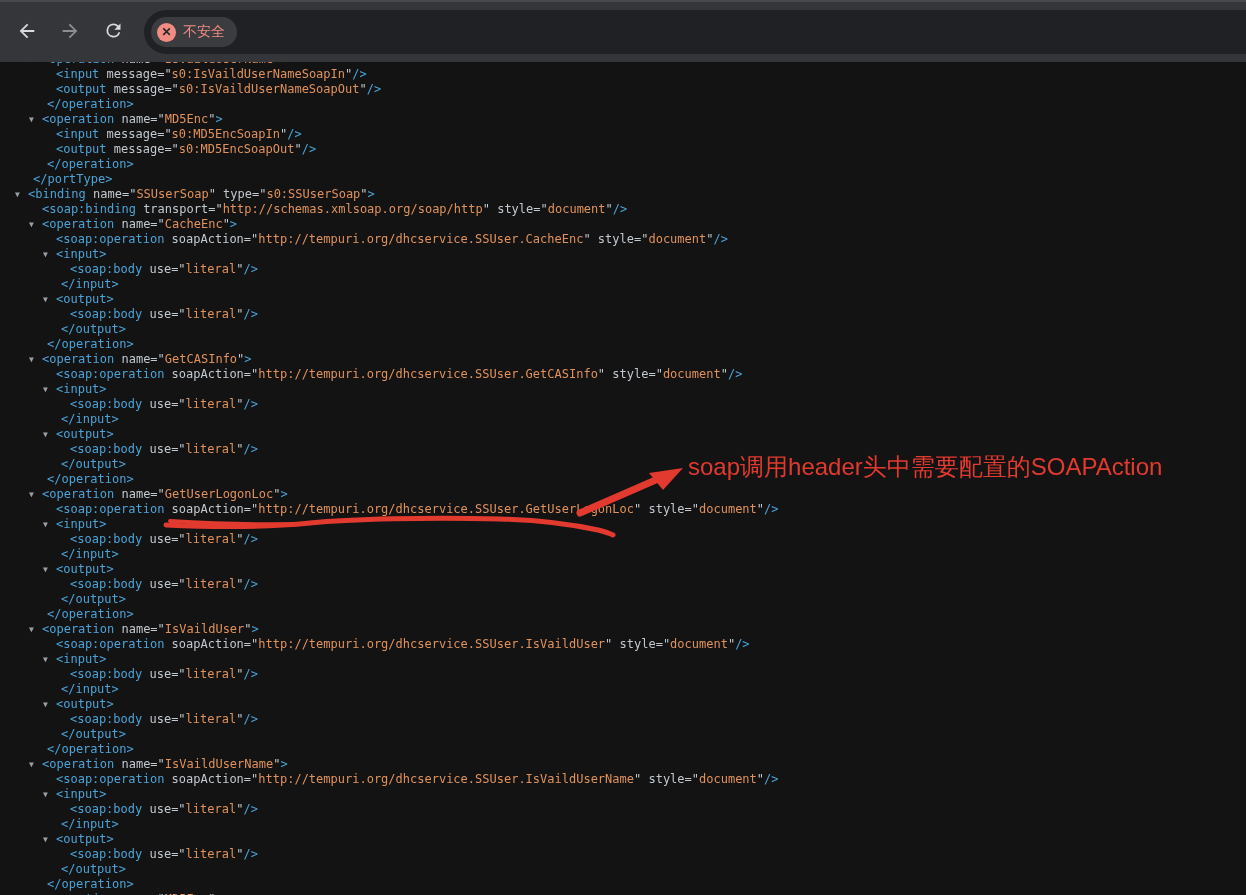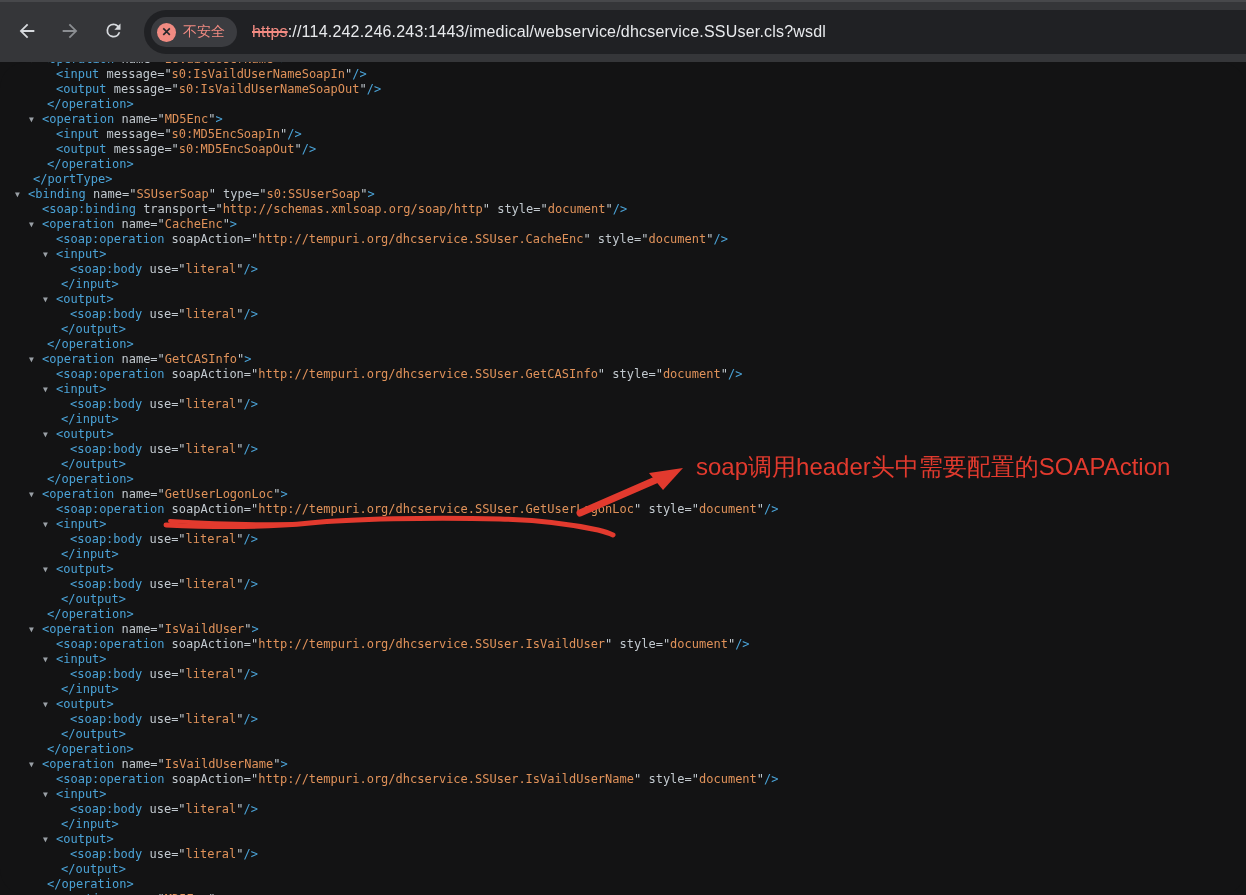--- a/index.html
+++ b/index.html
@@ -47,21 +47,21 @@
   .line  { height:15px; }
   .tri   { display:inline-block; width:13px; color:#9aa0a6; font-size:8px;
            vertical-align:1px; cursor:pointer; }
   .t { color:var(--tag);  }
   .a { color:var(--attr); }
   .v { color:var(--val);  }
 
   
   .annotation-text {
     position:absolute; left:688px; top:451px;
-    color:var(--red); font-size:24px; font-weight:500; white-space:nowrap; z-index:5;margin-left:8px;
+    color:var(--red); font-size:24px; font-weight:500; white-space:nowrap; z-index:5;
   }
   .ann-svg { position:absolute; top:0; left:0; pointer-events:none; z-index:5; }
 </style>
 </head>
 <body>
 
 <div class="toolbar">
   <button class="nav-btn back">
     <span>
       <svg width="22" height="22" viewBox="0 0 24 24">
@@ -82,21 +82,20 @@
           <path fill="#d7dade" d="M17.65 6.35A7.96 7.96 0 0 0 12 4a8 8 0 1 0 7.73 10h-2.08A6 6 0 1 1 12 6c1.66 0 3.14.69 4.22 1.78L13 11h7V4l-2.35 2.35z"></path>
         </svg>
     </span>
   </button>
 
   <div class="addr-pill">
     <div class="sec-chip">
       <span class="sec-circle">✕</span>
       <span class="sec-label">不安全</span>
     </div>
-    <div class="url"><span class="scheme">https</span><span>://114.242.246.243:1443/imedical/webservice/dhcservice.SSUser.cls?wsdl</span></div>
   </div>
 </div>
 
 <div class="content">
   <div class="lines"><div class="line" style="padding-left: 29px;"><span class="tri">▼</span><span class="t">&lt;operation</span><span class="a"> name="</span><span class="v">IsVaildUserName</span><span class="a">"</span><span class="t">&gt;</span></div><div class="line" style="padding-left: 56px;"><span class="t">&lt;input</span><span class="a"> message="</span><span class="v">s0:IsVaildUserNameSoapIn</span><span class="a">"</span><span class="t">/&gt;</span></div><div class="line" style="padding-left: 56px;"><span class="t">&lt;output</span><span class="a"> message="</span><span class="v">s0:IsVaildUserNameSoapOut</span><span class="a">"</span><span class="t">/&gt;</span></div><div class="line" style="padding-left: 47px;"><span class="t">&lt;/operation&gt;</span></div><div class="line" style="padding-left: 29px;"><span class="tri">▼</span><span class="t">&lt;operation</span><span class="a"> name="</span><span class="v">MD5Enc</span><span class="a">"</span><span class="t">&gt;</span></div><div class="line" style="padding-left: 56px;"><span class="t">&lt;input</span><span class="a"> message="</span><span class="v">s0:MD5EncSoapIn</span><span class="a">"</span><span class="t">/&gt;</span></div><div class="line" style="padding-left: 56px;"><span class="t">&lt;output</span><span class="a"> message="</span><span class="v">s0:MD5EncSoapOut</span><span class="a">"</span><span class="t">/&gt;</span></div><div class="line" style="padding-left: 47px;"><span class="t">&lt;/operation&gt;</span></div><div class="line" style="padding-left: 33px;"><span class="t">&lt;/portType&gt;</span></div><div class="line" style="padding-left: 15px;"><span class="tri">▼</span><span class="t">&lt;binding</span><span class="a"> name="</span><span class="v">SSUserSoap</span><span class="a">" type="</span><span class="v">s0:SSUserSoap</span><span class="a">"</span><span class="t">&gt;</span></div><div class="line" style="padding-left: 42px;"><span class="t">&lt;soap:binding</span><span class="a"> transport="</span><span class="v">http://schemas.xmlsoap.org/soap/http</span><span class="a">" style="</span><span class="v">document</span><span class="a">"</span><span class="t">/&gt;</span></div><div class="line" style="padding-left: 29px;"><span class="tri">▼</span><span class="t">&lt;operation</span><span class="a"> name="</span><span class="v">CacheEnc</span><span class="a">"</span><span class="t">&gt;</span></div><div class="line" style="padding-left: 56px;"><span class="t">&lt;soap:operation</span><span class="a"> soapAction="</span><span class="v">http://tempuri.org/dhcservice.SSUser.CacheEnc</span><span class="a">" style="</span><span class="v">document</span><span class="a">"</span><span class="t">/&gt;</span></div><div class="line" style="padding-left: 43px;"><span class="tri">▼</span><span class="t">&lt;input&gt;</span></div><div class="line" style="padding-left: 70px;"><span class="t">&lt;soap:body</span><span class="a"> use="</span><span class="v">literal</span><span class="a">"</span><span class="t">/&gt;</span></div><div class="line" style="padding-left: 61px;"><span class="t">&lt;/input&gt;</span></div><div class="line" style="padding-left: 43px;"><span class="tri">▼</span><span class="t">&lt;output&gt;</span></div><div class="line" style="padding-left: 70px;"><span class="t">&lt;soap:body</span><span class="a"> use="</span><span class="v">literal</span><span class="a">"</span><span class="t">/&gt;</span></div><div class="line" style="padding-left: 61px;"><span class="t">&lt;/output&gt;</span></div><div class="line" style="padding-left: 47px;"><span class="t">&lt;/operation&gt;</span></div><div class="line" style="padding-left: 29px;"><span class="tri">▼</span><span class="t">&lt;operation</span><span class="a"> name="</span><span class="v">GetCASInfo</span><span class="a">"</span><span class="t">&gt;</span></div><div class="line" style="padding-left: 56px;"><span class="t">&lt;soap:operation</span><span class="a"> soapAction="</span><span class="v">http://tempuri.org/dhcservice.SSUser.GetCASInfo</span><span class="a">" style="</span><span class="v">document</span><span class="a">"</span><span class="t">/&gt;</span></div><div class="line" style="padding-left: 43px;"><span class="tri">▼</span><span class="t">&lt;input&gt;</span></div><div class="line" style="padding-left: 70px;"><span class="t">&lt;soap:body</span><span class="a"> use="</span><span class="v">literal</span><span class="a">"</span><span class="t">/&gt;</span></div><div class="line" style="padding-left: 61px;"><span class="t">&lt;/input&gt;</span></div><div class="line" style="padding-left: 43px;"><span class="tri">▼</span><span class="t">&lt;output&gt;</span></div><div class="line" style="padding-left: 70px;"><span class="t">&lt;soap:body</span><span class="a"> use="</span><span class="v">literal</span><span class="a">"</span><span class="t">/&gt;</span></div><div class="line" style="padding-left: 61px;"><span class="t">&lt;/output&gt;</span></div><div class="line" style="padding-left: 47px;"><span class="t">&lt;/operation&gt;</span></div><div class="line" style="padding-left: 29px;"><span class="tri">▼</span><span class="t">&lt;operation</span><span class="a"> name="</span><span class="v">GetUserLogonLoc</span><span class="a">"</span><span class="t">&gt;</span></div><div class="line" style="padding-left: 56px;"><span class="t">&lt;soap:operation</span><span class="a"> soapAction="</span><span class="v">http://tempuri.org/dhcservice.SSUser.GetUserLogonLoc</span><span class="a">" style="</span><span class="v">document</span><span class="a">"</span><span class="t">/&gt;</span></div><div class="line" style="padding-left: 43px;"><span class="tri">▼</span><span class="t">&lt;input&gt;</span></div><div class="line" style="padding-left: 70px;"><span class="t">&lt;soap:body</span><span class="a"> use="</span><span class="v">literal</span><span class="a">"</span><span class="t">/&gt;</span></div><div class="line" style="padding-left: 61px;"><span class="t">&lt;/input&gt;</span></div><div class="line" style="padding-left: 43px;"><span class="tri">▼</span><span class="t">&lt;output&gt;</span></div><div class="line" style="padding-left: 70px;"><span class="t">&lt;soap:body</span><span class="a"> use="</span><span class="v">literal</span><span class="a">"</span><span class="t">/&gt;</span></div><div class="line" style="padding-left: 61px;"><span class="t">&lt;/output&gt;</span></div><div class="line" style="padding-left: 47px;"><span class="t">&lt;/operation&gt;</span></div><div class="line" style="padding-left: 29px;"><span class="tri">▼</span><span class="t">&lt;operation</span><span class="a"> name="</span><span class="v">IsVaildUser</span><span class="a">"</span><span class="t">&gt;</span></div><div class="line" style="padding-left: 56px;"><span class="t">&lt;soap:operation</span><span class="a"> soapAction="</span><span class="v">http://tempuri.org/dhcservice.SSUser.IsVaildUser</span><span class="a">" style="</span><span class="v">document</span><span class="a">"</span><span class="t">/&gt;</span></div><div class="line" style="padding-left: 43px;"><span class="tri">▼</span><span class="t">&lt;input&gt;</span></div><div class="line" style="padding-left: 70px;"><span class="t">&lt;soap:body</span><span class="a"> use="</span><span class="v">literal</span><span class="a">"</span><span class="t">/&gt;</span></div><div class="line" style="padding-left: 61px;"><span class="t">&lt;/input&gt;</span></div><div class="line" style="padding-left: 43px;"><span class="tri">▼</span><span class="t">&lt;output&gt;</span></div><div class="line" style="padding-left: 70px;"><span class="t">&lt;soap:body</span><span class="a"> use="</span><span class="v">literal</span><span class="a">"</span><span class="t">/&gt;</span></div><div class="line" style="padding-left: 61px;"><span class="t">&lt;/output&gt;</span></div><div class="line" style="padding-left: 47px;"><span class="t">&lt;/operation&gt;</span></div><div class="line" style="padding-left: 29px;"><span class="tri">▼</span><span class="t">&lt;operation</span><span class="a"> name="</span><span class="v">IsVaildUserName</span><span class="a">"</span><span class="t">&gt;</span></div><div class="line" style="padding-left: 56px;"><span class="t">&lt;soap:operation</span><span class="a"> soapAction="</span><span class="v">http://tempuri.org/dhcservice.SSUser.IsVaildUserName</span><span class="a">" style="</span><span class="v">document</span><span class="a">"</span><span class="t">/&gt;</span></div><div class="line" style="padding-left: 43px;"><span class="tri">▼</span><span class="t">&lt;input&gt;</span></div><div class="line" style="padding-left: 70px;"><span class="t">&lt;soap:body</span><span class="a"> use="</span><span class="v">literal</span><span class="a">"</span><span class="t">/&gt;</span></div><div class="line" style="padding-left: 61px;"><span class="t">&lt;/input&gt;</span></div><div class="line" style="padding-left: 43px;"><span class="tri">▼</span><span class="t">&lt;output&gt;</span></div><div class="line" style="padding-left: 70px;"><span class="t">&lt;soap:body</span><span class="a"> use="</span><span class="v">literal</span><span class="a">"</span><span class="t">/&gt;</span></div><div class="line" style="padding-left: 61px;"><span class="t">&lt;/output&gt;</span></div><div class="line" style="padding-left: 47px;"><span class="t">&lt;/operation&gt;</span></div><div class="line" style="padding-left: 29px;"><span class="tri">▼</span><span class="t">&lt;operation</span><span class="a"> name="</span><span class="v">MD5Enc</span><span class="a">"</span><span class="t">&gt;</span></div></div>
 </div>
 
 <div class="annotation-text">soap调用header头中需要配置的SOAPAction</div>
 
 <svg class="ann-svg" width="1246" height="895" viewBox="0 0 1246 895">

